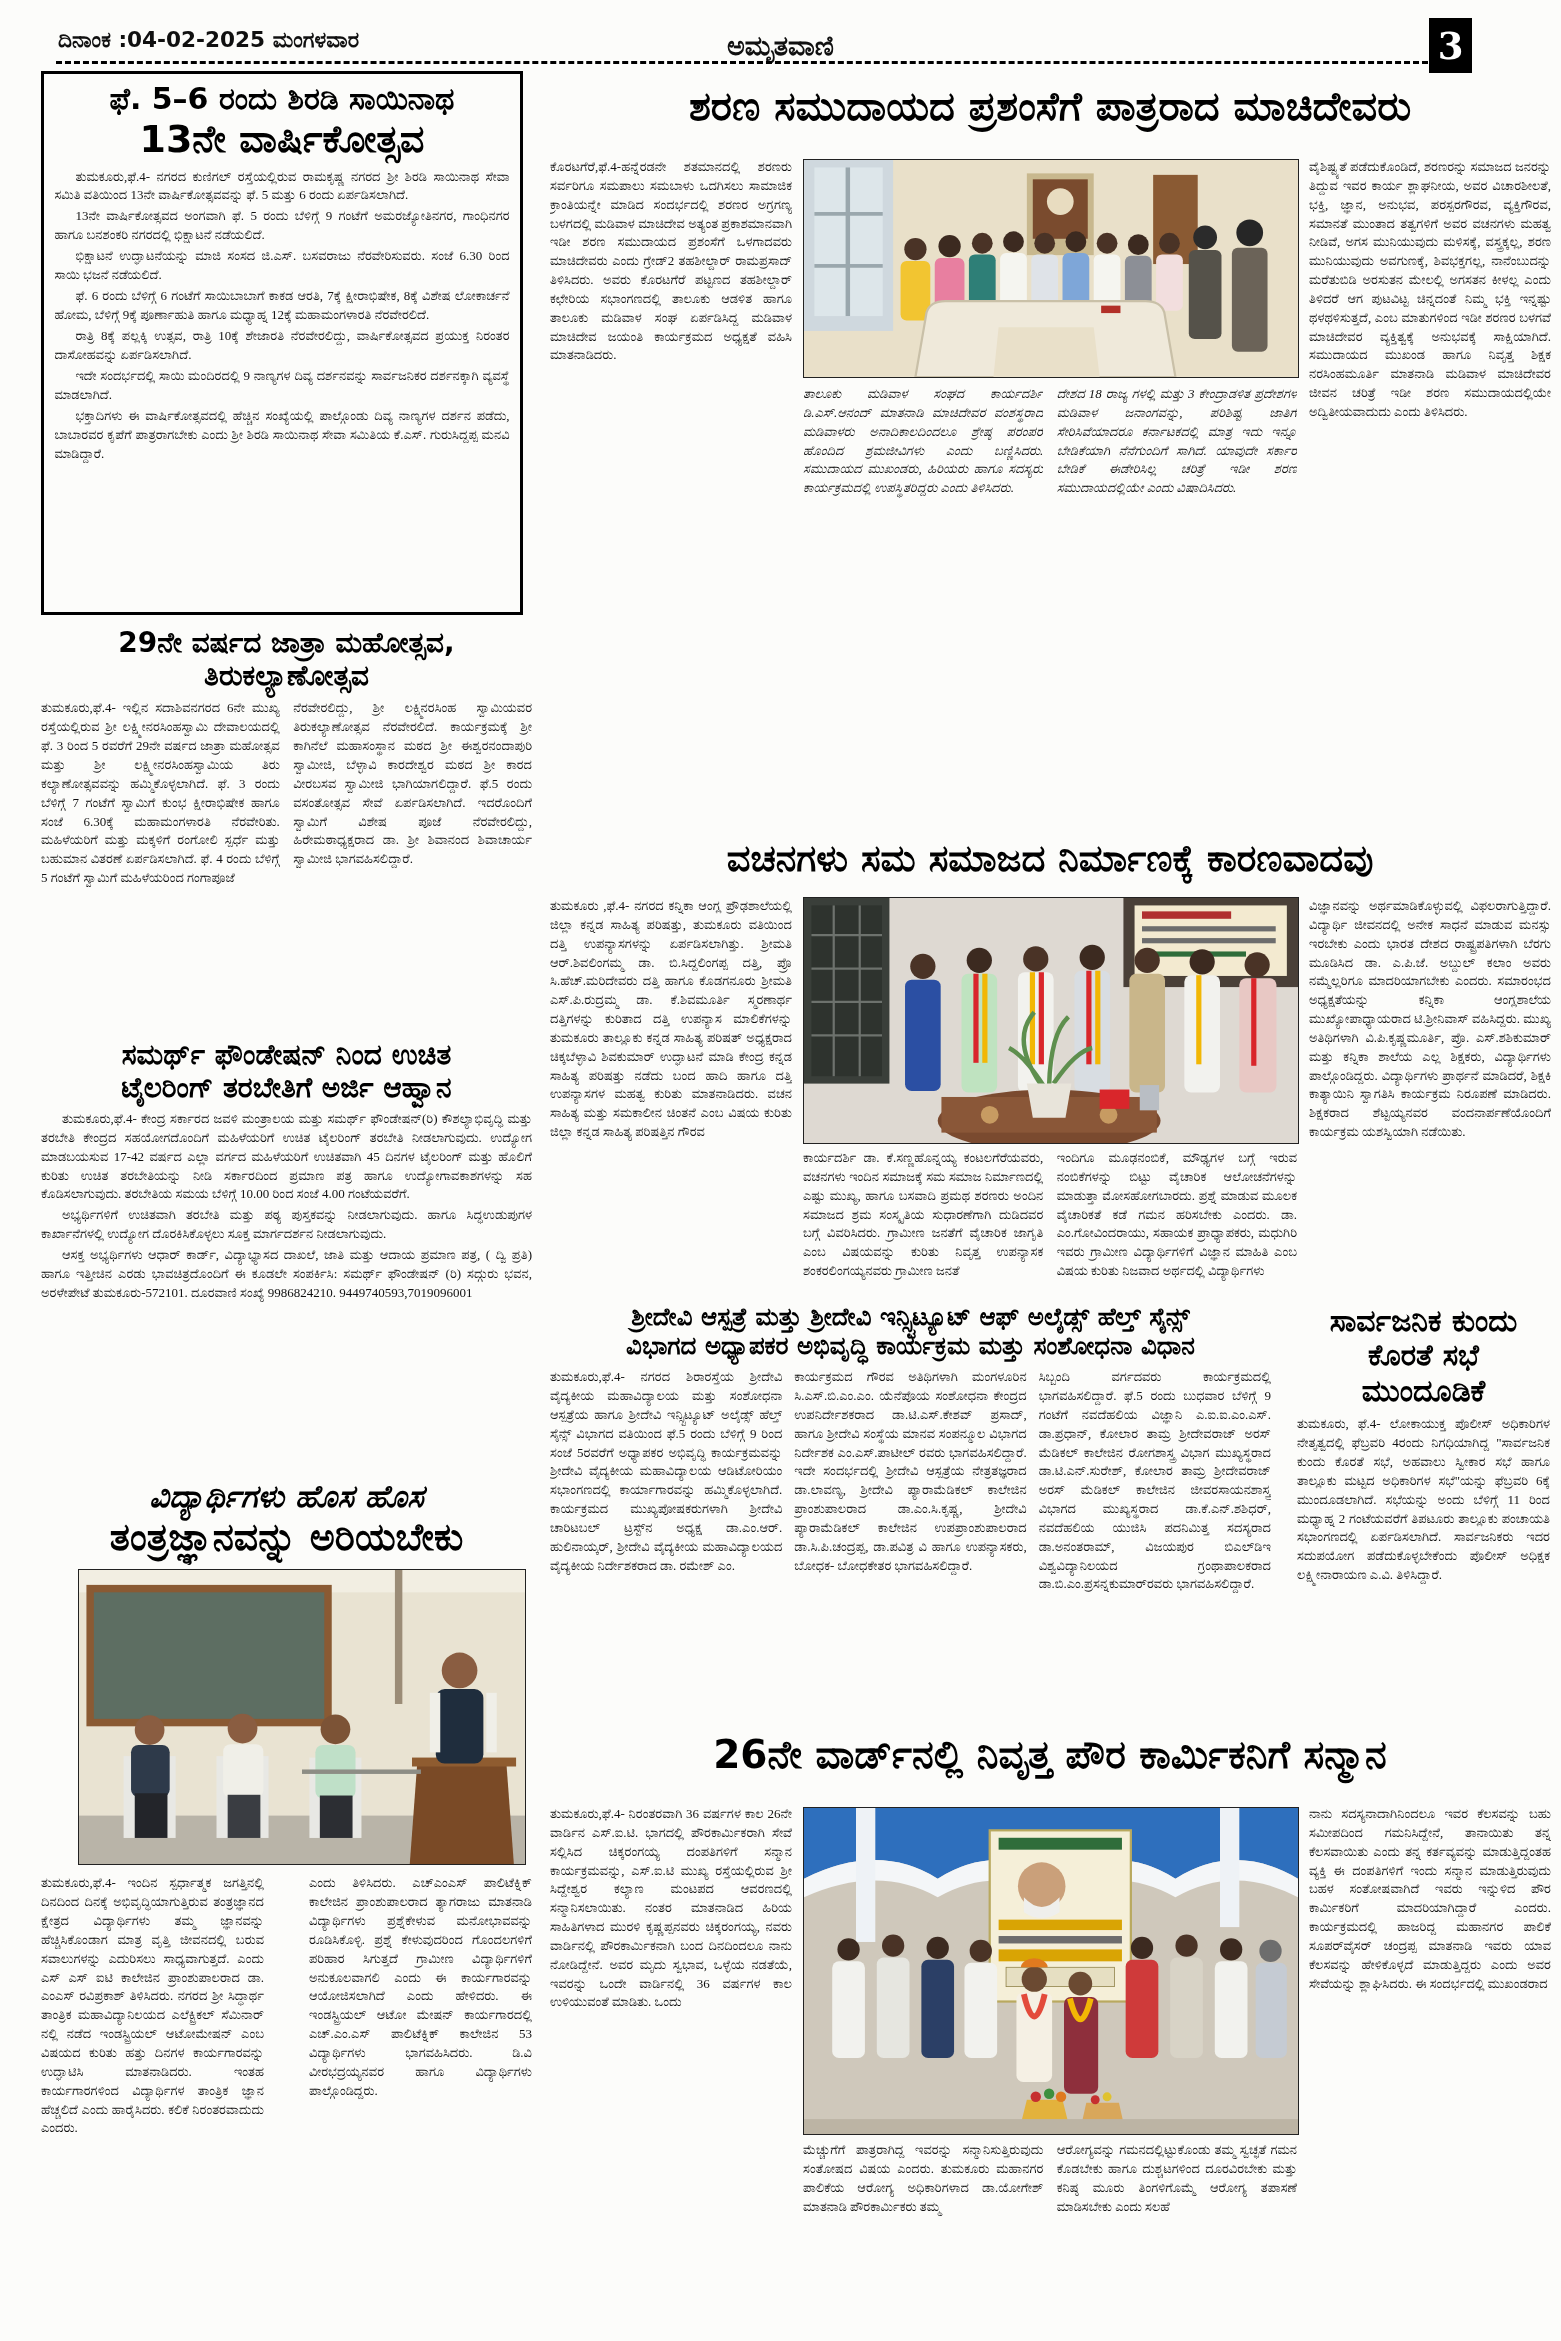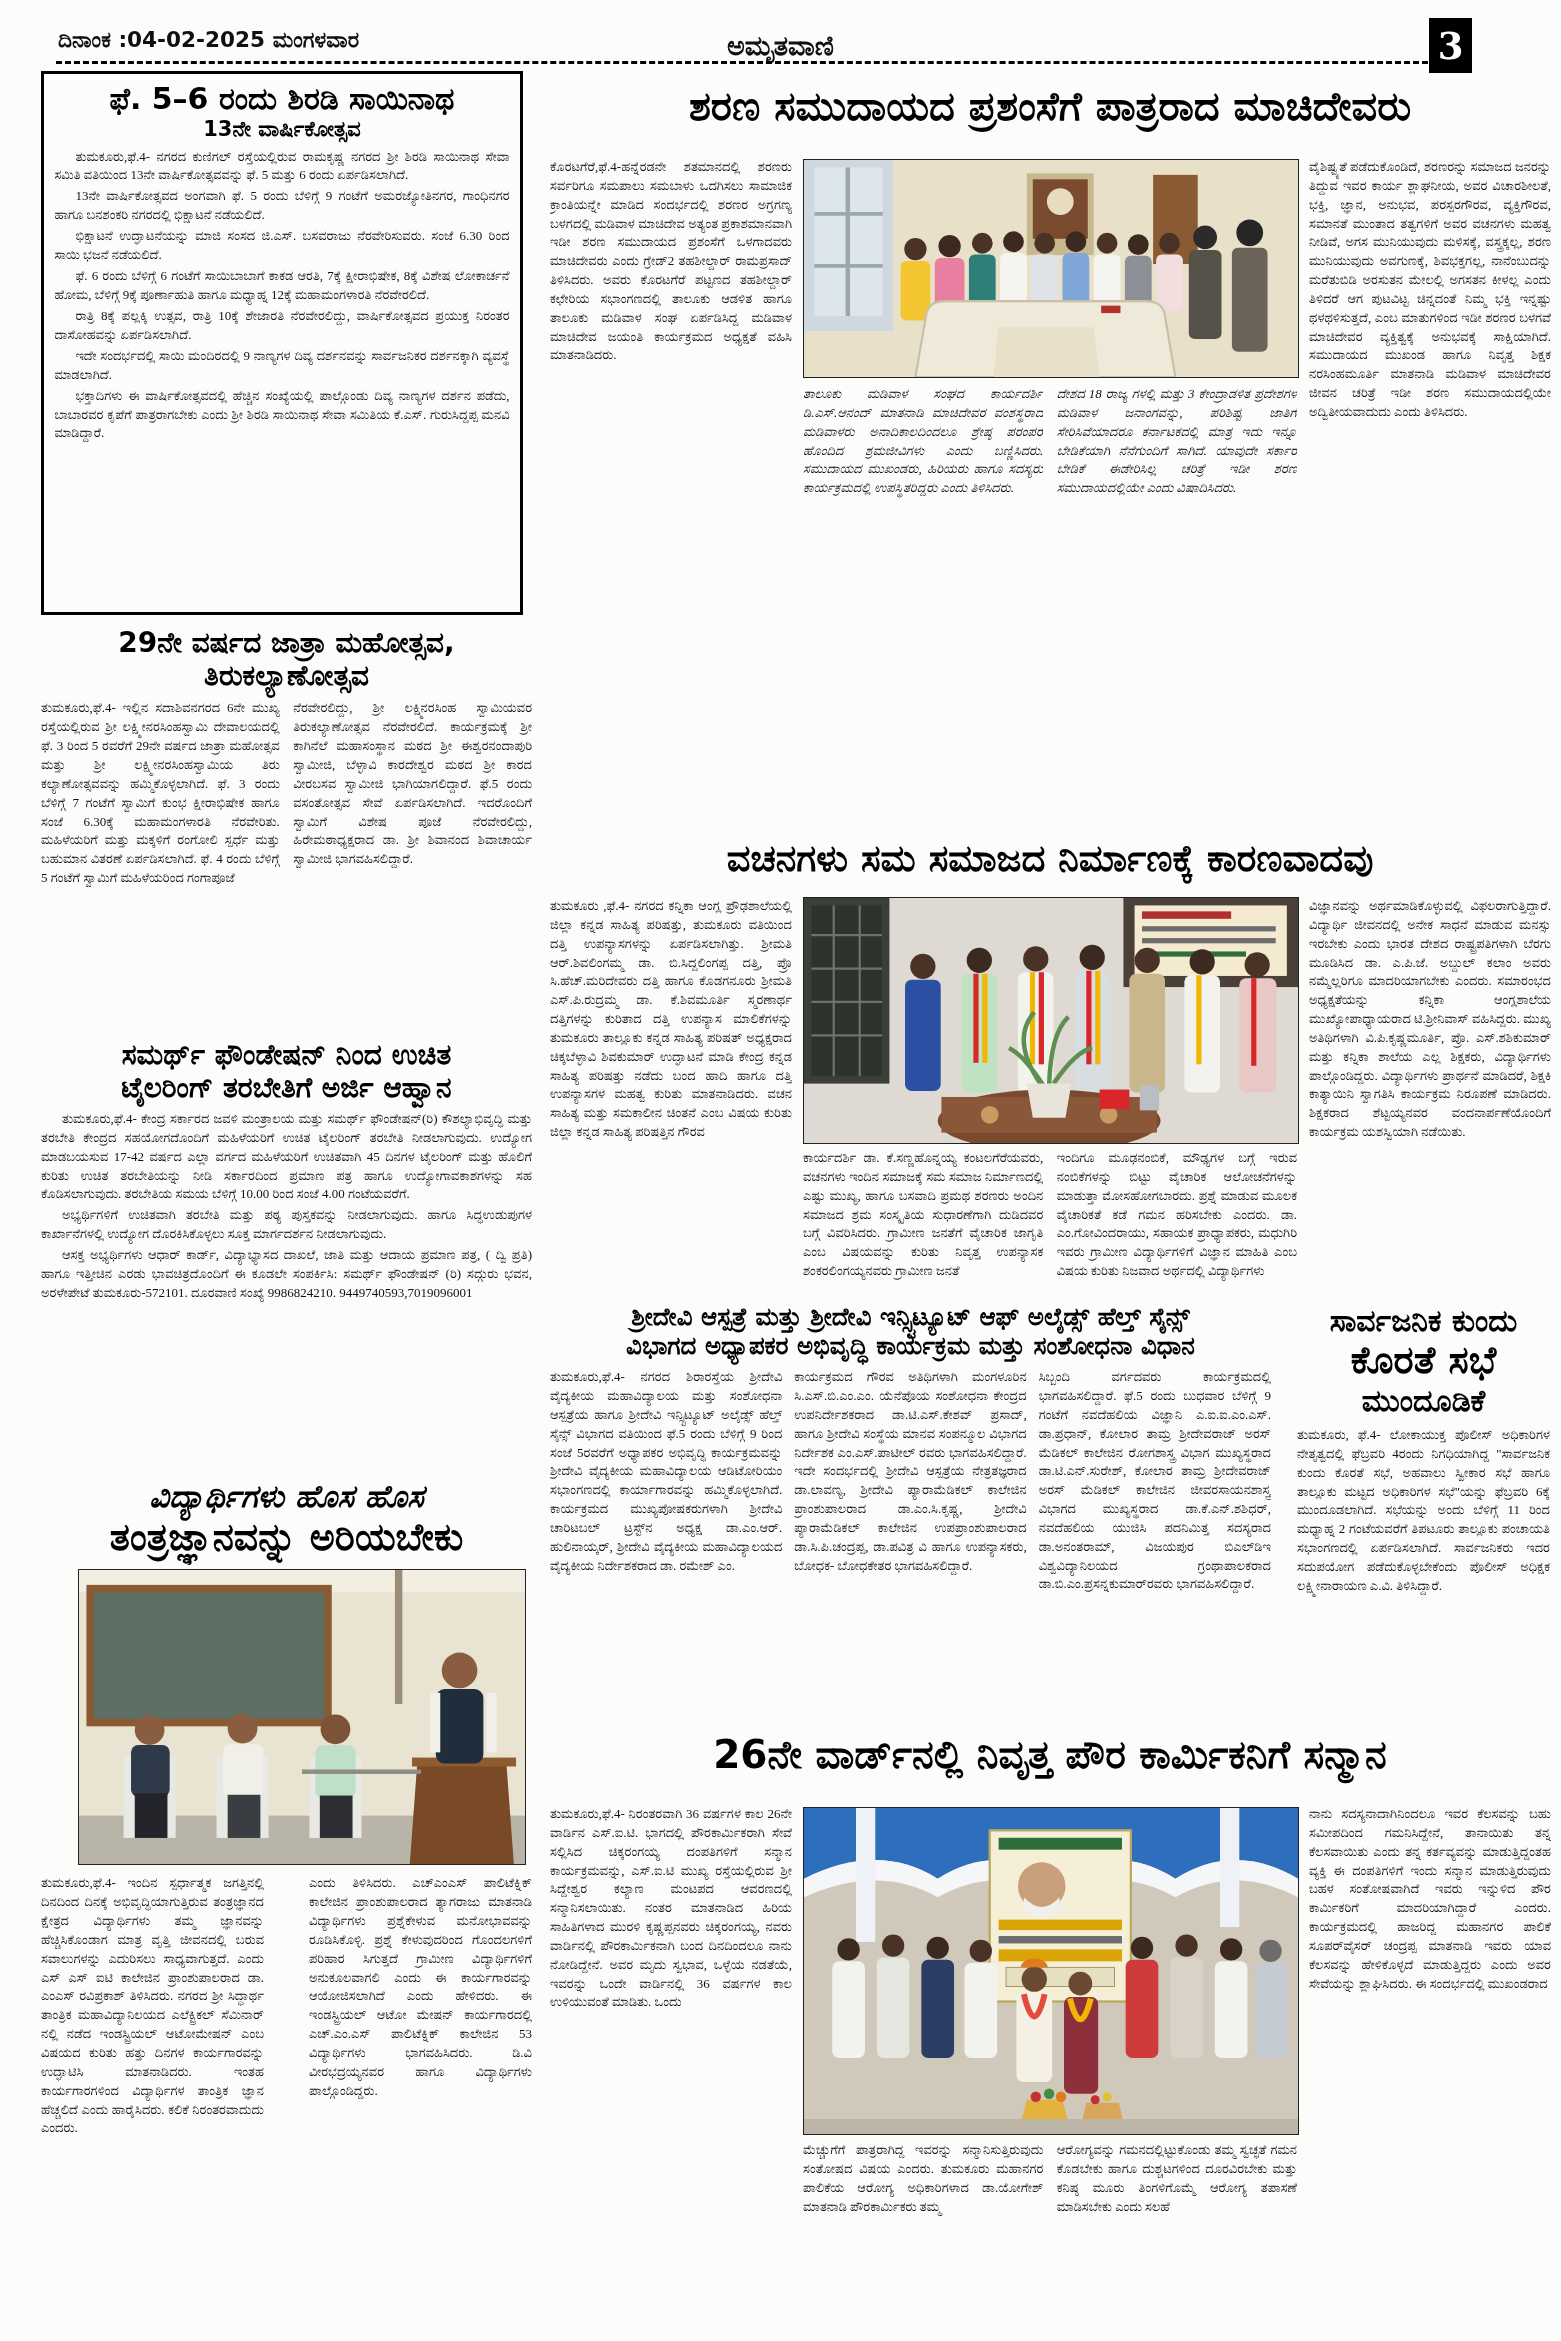--- a/index.html
+++ b/index.html
@@ -25,21 +25,21 @@
 
 <div class="page">
 
   <div class="abs date-line" style="left:58px;top:27px;">ದಿನಾಂಕ :04-02-2025 ಮಂಗಳವಾರ</div>
   <div class="abs masthead" style="left:0;top:30px;width:1561px;">ಅಮೃತವಾಣಿ</div>
   <div class="abs dashed-rule" style="left:56px;top:61px;width:1372px;"></div>
   <div class="abs pagenum-box" style="left:1429px;top:18px;width:43px;height:55px;">3</div>
 
   <div class="abs boxed" style="left:41px;top:71px;width:482px;height:544px;padding:7.4px 10.4px;box-sizing:border-box;">
     <div class="hl" style="font-size:30px;">ಫೆ. 5–6 ರಂದು ಶಿರಡಿ ಸಾಯಿನಾಥ</div>
-    <div class="hl" style="font-size:21px;margin-bottom:6px;text-align:center;">13ನೇ ವಾರ್ಷಿಕೋತ್ಸವ</div>
+    <div class="hl" style="font-size:38px;margin-bottom:6px;text-align:center;">13ನೇ ವಾರ್ಷಿಕೋತ್ಸವ</div>
     <div class="body-txt" style="height:424px;">
       <p>ತುಮಕೂರು,ಫೆ.4- ನಗರದ ಕುಣಿಗಲ್ ರಸ್ತೆಯಲ್ಲಿರುವ ರಾಮಕೃಷ್ಣ ನಗರದ ಶ್ರೀ ಶಿರಡಿ ಸಾಯಿನಾಥ ಸೇವಾ ಸಮಿತಿ ವತಿಯಿಂದ 13ನೇ ವಾರ್ಷಿಕೋತ್ಸವವನ್ನು ಫೆ. 5 ಮತ್ತು 6 ರಂದು ಏರ್ಪಡಿಸಲಾಗಿದೆ.</p>
       <p>13ನೇ ವಾರ್ಷಿಕೋತ್ಸವದ ಅಂಗವಾಗಿ ಫೆ. 5 ರಂದು ಬೆಳಿಗ್ಗೆ 9 ಗಂಟೆಗೆ ಅಮರಜ್ಯೋತಿನಗರ, ಗಾಂಧಿನಗರ ಹಾಗೂ ಬನಶಂಕರಿ ನಗರದಲ್ಲಿ ಭಿಕ್ಷಾಟನೆ ನಡೆಯಲಿದೆ.</p>
       <p>ಭಿಕ್ಷಾಟನೆ ಉದ್ಘಾಟನೆಯನ್ನು ಮಾಜಿ ಸಂಸದ ಜಿ.ಎಸ್. ಬಸವರಾಜು ನೆರವೇರಿಸುವರು. ಸಂಜೆ 6.30 ರಿಂದ ಸಾಯಿ ಭಜನೆ ನಡೆಯಲಿದೆ.</p>
       <p>ಫೆ. 6 ರಂದು ಬೆಳಿಗ್ಗೆ 6 ಗಂಟೆಗೆ ಸಾಯಿಬಾಬಾಗೆ ಕಾಕಡ ಆರತಿ, 7ಕ್ಕೆ ಕ್ಷೀರಾಭಿಷೇಕ, 8ಕ್ಕೆ ವಿಶೇಷ ಲೋಕಾರ್ಚನೆ ಹೋಮ, ಬೆಳಿಗ್ಗೆ 9ಕ್ಕೆ ಪೂರ್ಣಾಹುತಿ ಹಾಗೂ ಮಧ್ಯಾಹ್ನ 12ಕ್ಕೆ ಮಹಾಮಂಗಳಾರತಿ ನೆರವೇರಲಿದೆ.</p>
       <p>ರಾತ್ರಿ 8ಕ್ಕೆ ಪಲ್ಲಕ್ಕಿ ಉತ್ಸವ, ರಾತ್ರಿ 10ಕ್ಕೆ ಶೇಜಾರತಿ ನೆರವೇರಲಿದ್ದು, ವಾರ್ಷಿಕೋತ್ಸವದ ಪ್ರಯುಕ್ತ ನಿರಂತರ ದಾಸೋಹವನ್ನು ಏರ್ಪಡಿಸಲಾಗಿದೆ.</p>
       <p>ಇದೇ ಸಂದರ್ಭದಲ್ಲಿ ಸಾಯಿ ಮಂದಿರದಲ್ಲಿ 9 ನಾಣ್ಯಗಳ ದಿವ್ಯ ದರ್ಶನವನ್ನು ಸಾರ್ವಜನಿಕರ ದರ್ಶನಕ್ಕಾಗಿ ವ್ಯವಸ್ಥೆ ಮಾಡಲಾಗಿದೆ.</p>
       <p>ಭಕ್ತಾದಿಗಳು ಈ ವಾರ್ಷಿಕೋತ್ಸವದಲ್ಲಿ ಹೆಚ್ಚಿನ ಸಂಖ್ಯೆಯಲ್ಲಿ ಪಾಲ್ಗೊಂಡು ದಿವ್ಯ ನಾಣ್ಯಗಳ ದರ್ಶನ ಪಡೆದು, ಬಾಬಾರವರ ಕೃಪೆಗೆ ಪಾತ್ರರಾಗಬೇಕು ಎಂದು ಶ್ರೀ ಶಿರಡಿ ಸಾಯಿನಾಥ ಸೇವಾ ಸಮಿತಿಯ ಕೆ.ಎಸ್. ಗುರುಸಿದ್ದಪ್ಪ ಮನವಿ ಮಾಡಿದ್ದಾರೆ.</p>
     </div>
   </div>
@@ -230,21 +230,21 @@
     <div class="hl" style="font-size:24.5px;margin-bottom:7.4px;">ವಿಭಾಗದ ಅಧ್ಯಾಪಕರ ಅಭಿವೃದ್ಧಿ ಕಾರ್ಯಕ್ರಮ ಮತ್ತು ಸಂಶೋಧನಾ ವಿಧಾನ</div>
     <div style="display:flex;gap:12px;height:336px;justify-content:space-between;">
       <div class="body-txt" style="flex:1;">ತುಮಕೂರು,ಫೆ.4- ನಗರದ ಶಿರಾರಸ್ತೆಯ ಶ್ರೀದೇವಿ ವೈದ್ಯಕೀಯ ಮಹಾವಿದ್ಯಾಲಯ ಮತ್ತು ಸಂಶೋಧನಾ ಆಸ್ಪತ್ರೆಯ ಹಾಗೂ ಶ್ರೀದೇವಿ ಇನ್ಸ್ಟಿಟ್ಯೂಟ್ ಅಲೈಡ್ಸ್ ಹೆಲ್ತ್ ಸೈನ್ಸ್ ವಿಭಾಗದ ವತಿಯಿಂದ ಫೆ.5 ರಂದು ಬೆಳಿಗ್ಗೆ 9 ರಿಂದ ಸಂಜೆ 5ರವರೆಗೆ ಅಧ್ಯಾಪಕರ ಅಭಿವೃದ್ಧಿ ಕಾರ್ಯಕ್ರಮವನ್ನು ಶ್ರೀದೇವಿ ವೈದ್ಯಕೀಯ ಮಹಾವಿದ್ಯಾಲಯ ಆಡಿಟೋರಿಯಂ ಸಭಾಂಗಣದಲ್ಲಿ ಕಾರ್ಯಾಗಾರವನ್ನು ಹಮ್ಮಿಕೊಳ್ಳಲಾಗಿದೆ. ಕಾರ್ಯಕ್ರಮದ ಮುಖ್ಯಪೋಷಕರುಗಳಾಗಿ ಶ್ರೀದೇವಿ ಚಾರಿಟಬಲ್ ಟ್ರಸ್ಟ್‌ನ ಅಧ್ಯಕ್ಷ ಡಾ.ಎಂ.ಆರ್. ಹುಲಿನಾಯ್ಕರ್, ಶ್ರೀದೇವಿ ವೈದ್ಯಕೀಯ ಮಹಾವಿದ್ಯಾಲಯದ ವೈದ್ಯಕೀಯ ನಿರ್ದೇಶಕರಾದ ಡಾ. ರಮೇಶ್ ಎಂ.</div>
       <div class="body-txt" style="flex:1;">ಕಾರ್ಯಕ್ರಮದ ಗೌರವ ಅತಿಥಿಗಳಾಗಿ ಮಂಗಳೂರಿನ ಸಿ.ಎಸ್.ಬಿ.ಎಂ.ಎಂ. ಯೆನೆಪೊಯ ಸಂಶೋಧನಾ ಕೇಂದ್ರದ ಉಪನಿರ್ದೇಶಕರಾದ ಡಾ.ಟಿ.ಎಸ್.ಕೇಶವ್ ಪ್ರಸಾದ್, ಹಾಗೂ ಶ್ರೀದೇವಿ ಸಂಸ್ಥೆಯ ಮಾನವ ಸಂಪನ್ಮೂಲ ವಿಭಾಗದ ನಿರ್ದೇಶಕ ಎಂ.ಎಸ್.ಪಾಟೀಲ್ ರವರು ಭಾಗವಹಿಸಲಿದ್ದಾರೆ. ಇದೇ ಸಂದರ್ಭದಲ್ಲಿ ಶ್ರೀದೇವಿ ಆಸ್ಪತ್ರೆಯ ನೇತ್ರತಜ್ಞರಾದ ಡಾ.ಲಾವಣ್ಯ, ಶ್ರೀದೇವಿ ಪ್ಯಾರಾಮೆಡಿಕಲ್ ಕಾಲೇಜಿನ ಪ್ರಾಂಶುಪಾಲರಾದ ಡಾ.ಎಂ.ಸಿ.ಕೃಷ್ಣ, ಶ್ರೀದೇವಿ ಪ್ಯಾರಾಮೆಡಿಕಲ್ ಕಾಲೇಜಿನ ಉಪಪ್ರಾಂಶುಪಾಲರಾದ ಡಾ.ಸಿ.ಪಿ.ಚಂದ್ರಪ್ಪ, ಡಾ.ಪವಿತ್ರ ವಿ ಹಾಗೂ ಉಪನ್ಯಾಸಕರು, ಬೋಧಕ- ಬೋಧಕೇತರ ಭಾಗವಹಿಸಲಿದ್ದಾರೆ.</div>
       <div class="body-txt" style="flex:1;">ಸಿಬ್ಬಂದಿ ವರ್ಗದವರು ಕಾರ್ಯಕ್ರಮದಲ್ಲಿ ಭಾಗವಹಿಸಲಿದ್ದಾರೆ. ಫೆ.5 ರಂದು ಬುಧವಾರ ಬೆಳಿಗ್ಗೆ 9 ಗಂಟೆಗೆ ನವದೆಹಲಿಯ ವಿಜ್ಞಾನಿ ಎ.ಐ.ಐ.ಎಂ.ಎಸ್. ಡಾ.ಪ್ರಧಾನ್, ಕೋಲಾರ ತಾಮ್ರ ಶ್ರೀದೇವರಾಜ್ ಅರಸ್ ಮೆಡಿಕಲ್ ಕಾಲೇಜಿನ ರೋಗಶಾಸ್ತ್ರ ವಿಭಾಗ ಮುಖ್ಯಸ್ಥರಾದ ಡಾ.ಟಿ.ಎನ್.ಸುರೇಶ್, ಕೋಲಾರ ತಾಮ್ರ ಶ್ರೀದೇವರಾಜ್ ಅರಸ್ ಮೆಡಿಕಲ್ ಕಾಲೇಜಿನ ಜೀವರಸಾಯನಶಾಸ್ತ್ರ ವಿಭಾಗದ ಮುಖ್ಯಸ್ಥರಾದ ಡಾ.ಕೆ.ಎನ್.ಶಶಿಧರ್, ನವದೆಹಲಿಯ ಯುಜಿಸಿ ಪದನಿಮಿತ್ತ ಸದಸ್ಯರಾದ ಡಾ.ಅನಂತರಾಮ್, ವಿಜಯಪುರ ಬಿಎಲ್‌ಡಿಇ ವಿಶ್ವವಿದ್ಯಾನಿಲಯದ ಗ್ರಂಥಾಪಾಲಕರಾದ ಡಾ.ಬಿ.ಎಂ.ಪ್ರಸನ್ನಕುಮಾರ್‌ರವರು ಭಾಗವಹಿಸಲಿದ್ದಾರೆ.</div>
     </div>
   </div>
 
   <div class="abs" style="left:1297px;top:1303px;width:253px;">
     <div class="hl" style="font-size:30px;">ಸಾರ್ವಜನಿಕ ಕುಂದು</div>
-    <div class="hl" style="font-size:38px;">ಕೊರತೆ ಸಭೆ</div>
+    <div class="hl" style="font-size:29px;">ಕೊರತೆ ಸಭೆ</div>
     <div class="hl" style="font-size:30px;margin-bottom:7.4px;">ಮುಂದೂಡಿಕೆ</div>
     <div class="body-txt" style="height:290px;">ತುಮಕೂರು, ಫೆ.4- ಲೋಕಾಯುಕ್ತ ಪೊಲೀಸ್ ಅಧಿಕಾರಿಗಳ ನೇತೃತ್ವದಲ್ಲಿ ಫೆಬ್ರವರಿ 4ರಂದು ನಿಗಧಿಯಾಗಿದ್ದ "ಸಾರ್ವಜನಿಕ ಕುಂದು ಕೊರತೆ ಸಭೆ, ಅಹವಾಲು ಸ್ವೀಕಾರ ಸಭೆ ಹಾಗೂ ತಾಲ್ಲೂಕು ಮಟ್ಟದ ಅಧಿಕಾರಿಗಳ ಸಭೆ"ಯನ್ನು ಫೆಬ್ರವರಿ 6ಕ್ಕೆ ಮುಂದೂಡಲಾಗಿದೆ. ಸಭೆಯನ್ನು ಅಂದು ಬೆಳಿಗ್ಗೆ 11 ರಿಂದ ಮಧ್ಯಾಹ್ನ 2 ಗಂಟೆಯವರೆಗೆ ತಿಪಟೂರು ತಾಲ್ಲೂಕು ಪಂಚಾಯತಿ ಸಭಾಂಗಣದಲ್ಲಿ ಏರ್ಪಡಿಸಲಾಗಿದೆ. ಸಾರ್ವಜನಿಕರು ಇದರ ಸದುಪಯೋಗ ಪಡೆದುಕೊಳ್ಳಬೇಕೆಂದು ಪೊಲೀಸ್ ಅಧಿಕ್ಷಕ ಲಕ್ಷ್ಮೀನಾರಾಯಣ ಎ.ವಿ. ತಿಳಿಸಿದ್ದಾರೆ.</div>
   </div>
 
   <div class="abs hl" style="left:550px;top:1732px;width:1000px;font-size:39px;">26ನೇ ವಾರ್ಡ್‌ನಲ್ಲಿ  ನಿವೃತ್ತ ಪೌರ ಕಾರ್ಮಿಕನಿಗೆ ಸನ್ಮಾನ</div>
 
   <div class="abs body-txt colflow" style="left:550px;top:1805px;width:242px;height:526px;">ತುಮಕೂರು,ಫೆ.4- ನಿರಂತರವಾಗಿ 36 ವರ್ಷಗಳ ಕಾಲ 26ನೇ ವಾರ್ಡಿನ ಎಸ್.ಐ.ಟಿ. ಭಾಗದಲ್ಲಿ ಪೌರಕಾರ್ಮಿಕರಾಗಿ ಸೇವೆ ಸಲ್ಲಿಸಿದ ಚಿಕ್ಕರಂಗಯ್ಯ ದಂಪತಿಗಳಿಗೆ ಸನ್ಮಾನ ಕಾರ್ಯಕ್ರಮವನ್ನು, ಎಸ್.ಐ.ಟಿ ಮುಖ್ಯ ರಸ್ತೆಯಲ್ಲಿರುವ ಶ್ರೀ ಸಿದ್ದೇಶ್ವರ ಕಲ್ಯಾಣ ಮಂಟಪದ ಆವರಣದಲ್ಲಿ ಸನ್ಮಾನಿಸಲಾಯಿತು. ನಂತರ ಮಾತನಾಡಿದ ಹಿರಿಯ ಸಾಹಿತಿಗಳಾದ ಮುರಳಿ ಕೃಷ್ಣಪ್ಪನವರು ಚಿಕ್ಕರಂಗಯ್ಯ, ನವರು ವಾರ್ಡಿನಲ್ಲಿ ಪೌರಕಾರ್ಮಿಕನಾಗಿ ಬಂದ ದಿನದಿಂದಲೂ ನಾನು ನೋಡಿದ್ದೇನೆ. ಅವರ ಮೃದು ಸ್ವಭಾವ, ಒಳ್ಳೆಯ ನಡತೆಯೆ, ಇವರನ್ನು ಒಂದೇ ವಾರ್ಡಿನಲ್ಲಿ 36 ವರ್ಷಗಳ ಕಾಲ ಉಳಿಯುವಂತೆ ಮಾಡಿತು. ಒಂದು</div>
 
   <svg class="abs photo" style="left:803px;top:1807px;" width="494" height="326" viewBox="0 0 665 438" preserveAspectRatio="none">
     <rect width="665" height="438" fill="#cfc8bb"></rect>

